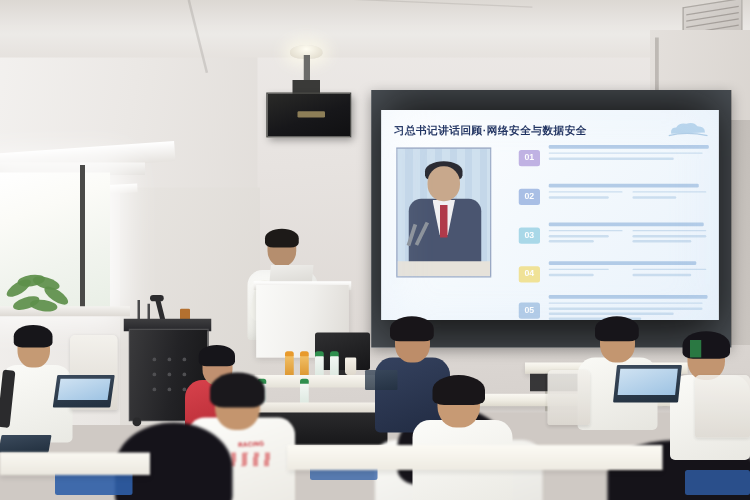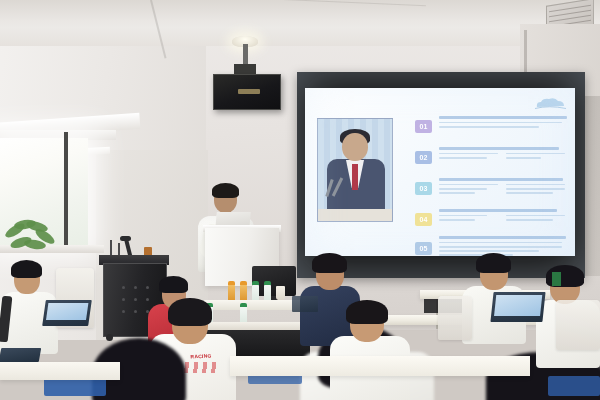--- a/index.html
+++ b/index.html
@@ -248,20 +248,21 @@
   <div class="proj-mount"></div>
   <div class="proj-neck"></div>
   <div class="projector">
     <div class="proj-badge"></div>
   </div>
 
   <div class="screen-outer">
     <div class="screen-inner">
       <div class="slide">
 
+        <div class="slide-title">习总书记讲话回顾·网络安全与数据安全</div>
 
         <svg class="slide-logo" viewBox="0 0 34 14">
           <path d="M4 11 Q3 6 8 6 Q10 2 16 3 Q22 1 25 5 Q31 5 31 10 Z" fill="#7fb3dd"></path>
           <path d="M2 12.5 Q16 9 33 12.5" stroke="#6fa3d0" stroke-width="1" fill="none"></path>
         </svg>
 
         <div class="slide-photo">
           <div class="ph-bg"></div>
           <div class="ph-body"></div>
           <div class="ph-shirt"></div>

